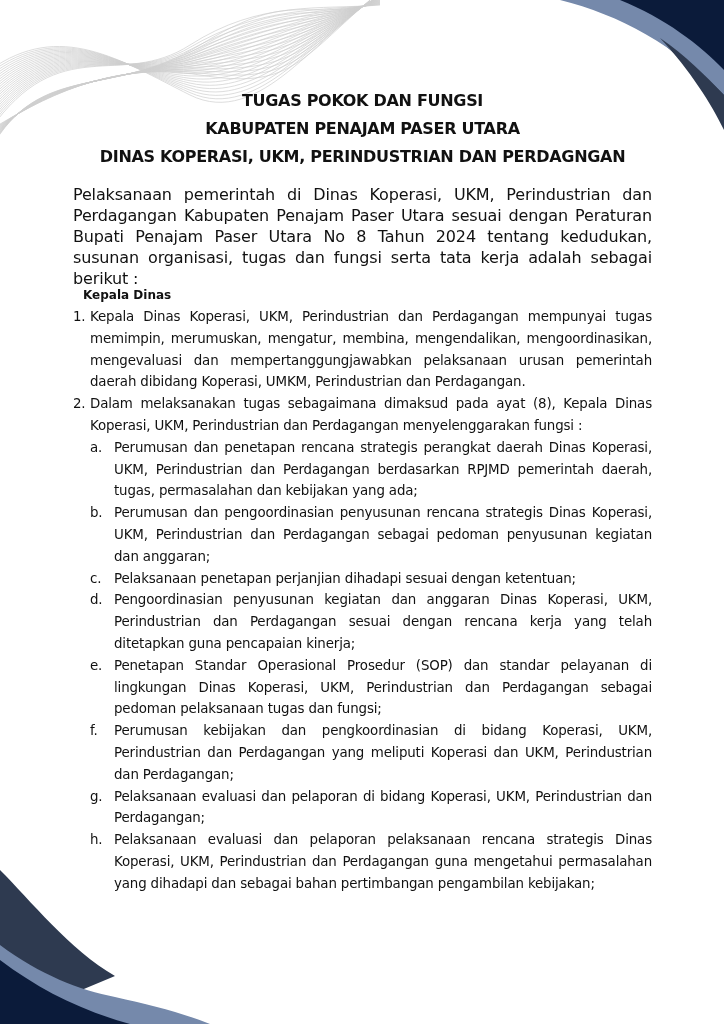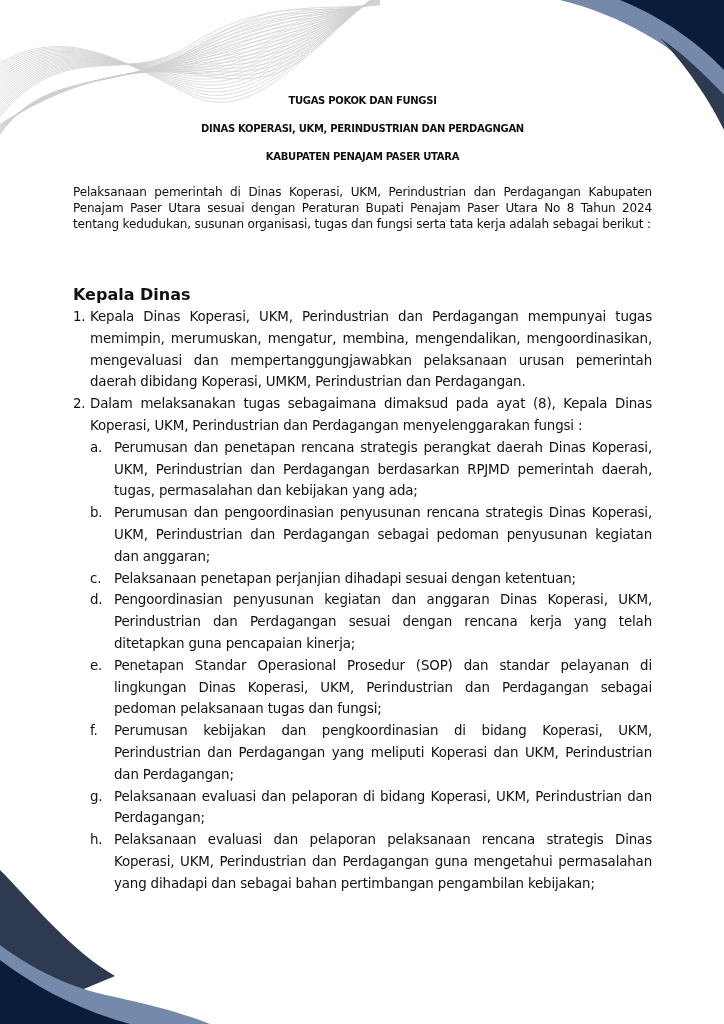--- a/index.html
+++ b/index.html
@@ -7,31 +7,31 @@
     width: 724px; height: 1024px; overflow: hidden; position: relative;
     background: #ffffff;
     font-family: "DejaVu Sans", sans-serif;
     color: #111111;
   }
   .deco { position: absolute; left: 0; top: 0; width: 724px; height: 1024px; pointer-events: none; }
   .page { position: absolute; left: 73px; top: 0; width: 579px; }
   .title-block { position: absolute; top: 87px; left: 0; width: 579px; text-align: center; }
   .title-line {
     font-family: "DejaVu Sans", sans-serif; font-weight: bold;
-    font-size: 10px; line-height: 28px; color: #111; letter-spacing: -0.3px;
+    font-size: 16px; line-height: 28px; color: #111; letter-spacing: -0.3px;
     white-space: nowrap;
   }
   .intro {
     position: absolute; top: 184px; left: 0; width: 579px;
-    font-size: 12px; line-height: 16px; text-align: justify; text-align-last: left;
+    font-size: 16px; line-height: 21px; text-align: justify; text-align-last: left;
     letter-spacing: -0.15px;
   }
   .section-heading {
-    position: absolute; top: 283px; left: 0;
-    font-weight: bold; font-size: 16px; line-height: 24px; color: #111; text-align: right;
+    position: absolute; top: 283px; left: 10px;
+    font-weight: bold; font-size: 12px; line-height: 24px; color: #111; text-align: right;
   }
   .list { position: absolute; top: 306px; left: 0; width: 579px; font-size: 13.4px; line-height: 21.8px; letter-spacing: -0.15px; }
   .num-item { position: relative; padding-left: 17px; text-align: justify; text-align-last: left; }
   .num-item .marker { position: absolute; left: 0; top: 0; }
   .sub-list { margin-left: 17px; }
   .sub-item { position: relative; padding-left: 24px; text-align: justify; text-align-last: left; }
   .sub-item .marker { position: absolute; left: 0; top: 0; }
 </style>
 </head>
 <body>
@@ -89,22 +89,22 @@
   <g>
     <path d="M0,870 C30,900 70,950 115,976 L0,1024 Z" fill="#2e3a50"></path>
     <path d="M0,945 C40,975 80,990 115,997 C150,1005 180,1012 210,1024 L0,1024 Z" fill="#7589ab"></path>
     <path d="M0,960 C40,990 80,1010 130,1024 L0,1024 Z" fill="#0b1b3a"></path>
   </g>
 </svg>
 
 <div class="page">
   <div class="title-block">
     <div class="title-line">TUGAS POKOK DAN FUNGSI</div>
+    <div class="title-line">KABUPATEN PENAJAM PASER UTARA</div>
     <div class="title-line">DINAS KOPERASI, UKM, PERINDUSTRIAN DAN PERDAGNGAN</div>
-    <div class="title-line">KABUPATEN PENAJAM PASER UTARA</div>
   </div>
 
   <p class="intro" style="margin:0">Pelaksanaan pemerintah di Dinas Koperasi, UKM, Perindustrian dan Perdagangan Kabupaten Penajam Paser Utara sesuai dengan Peraturan Bupati Penajam Paser Utara No 8 Tahun 2024 tentang kedudukan, susunan organisasi, tugas dan fungsi serta tata kerja adalah sebagai berikut :</p>
 
   <div class="section-heading">Kepala Dinas</div>
 
   <div class="list">
     <div class="num-item">
       <span class="marker">1.</span>
       <span>Kepala Dinas Koperasi, UKM, Perindustrian dan Perdagangan mempunyai tugas memimpin, merumuskan, mengatur, membina, mengendalikan, mengoordinasikan, mengevaluasi dan mempertanggungjawabkan pelaksanaan urusan pemerintah daerah dibidang Koperasi, UMKM, Perindustrian dan Perdagangan.</span>

